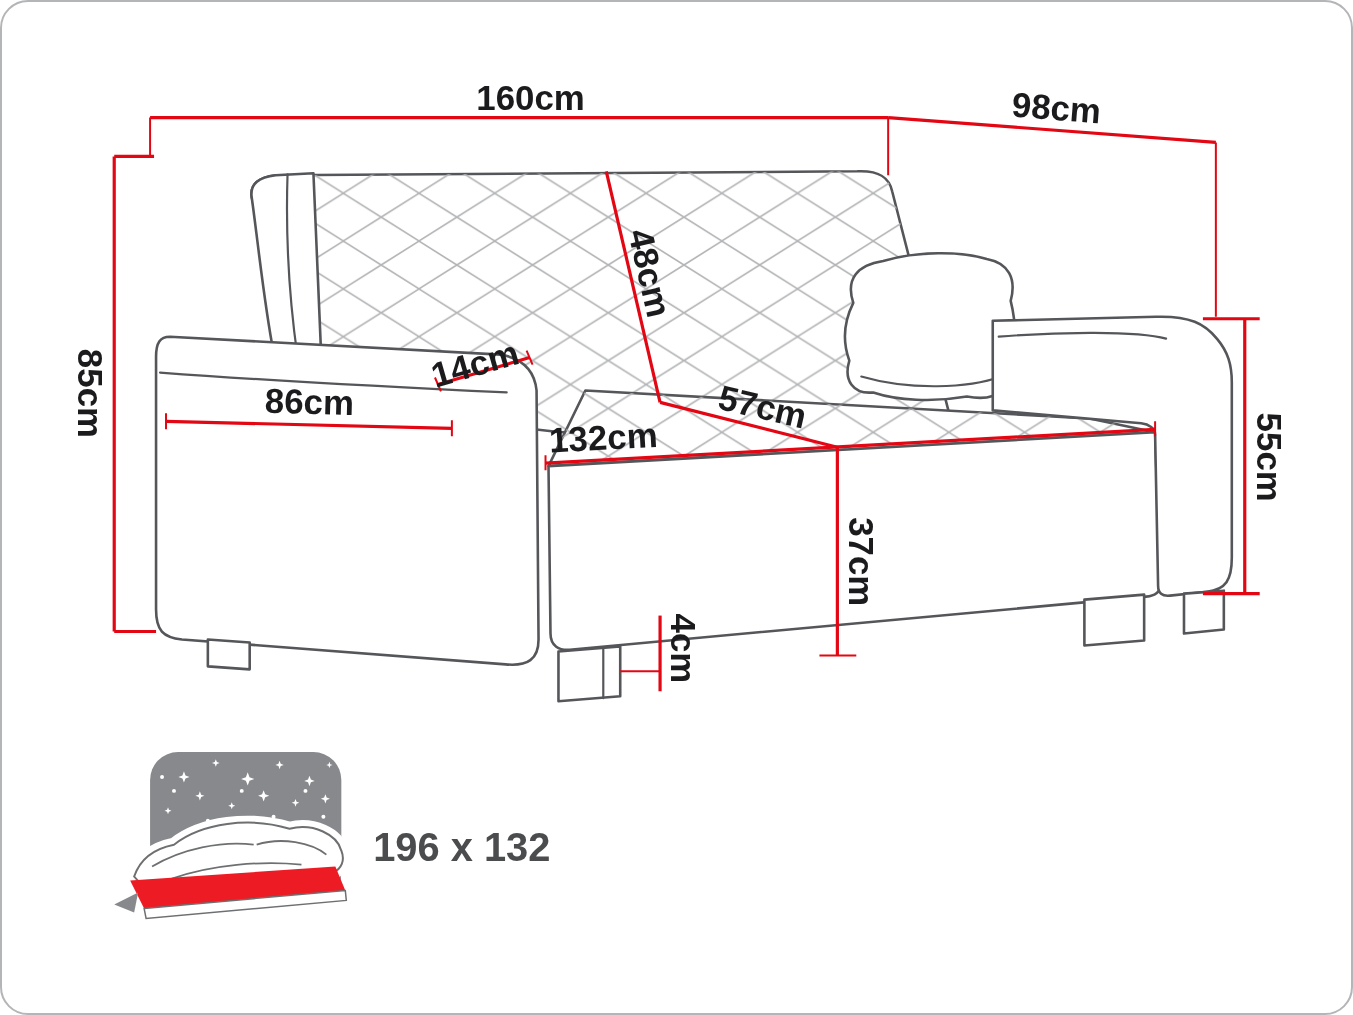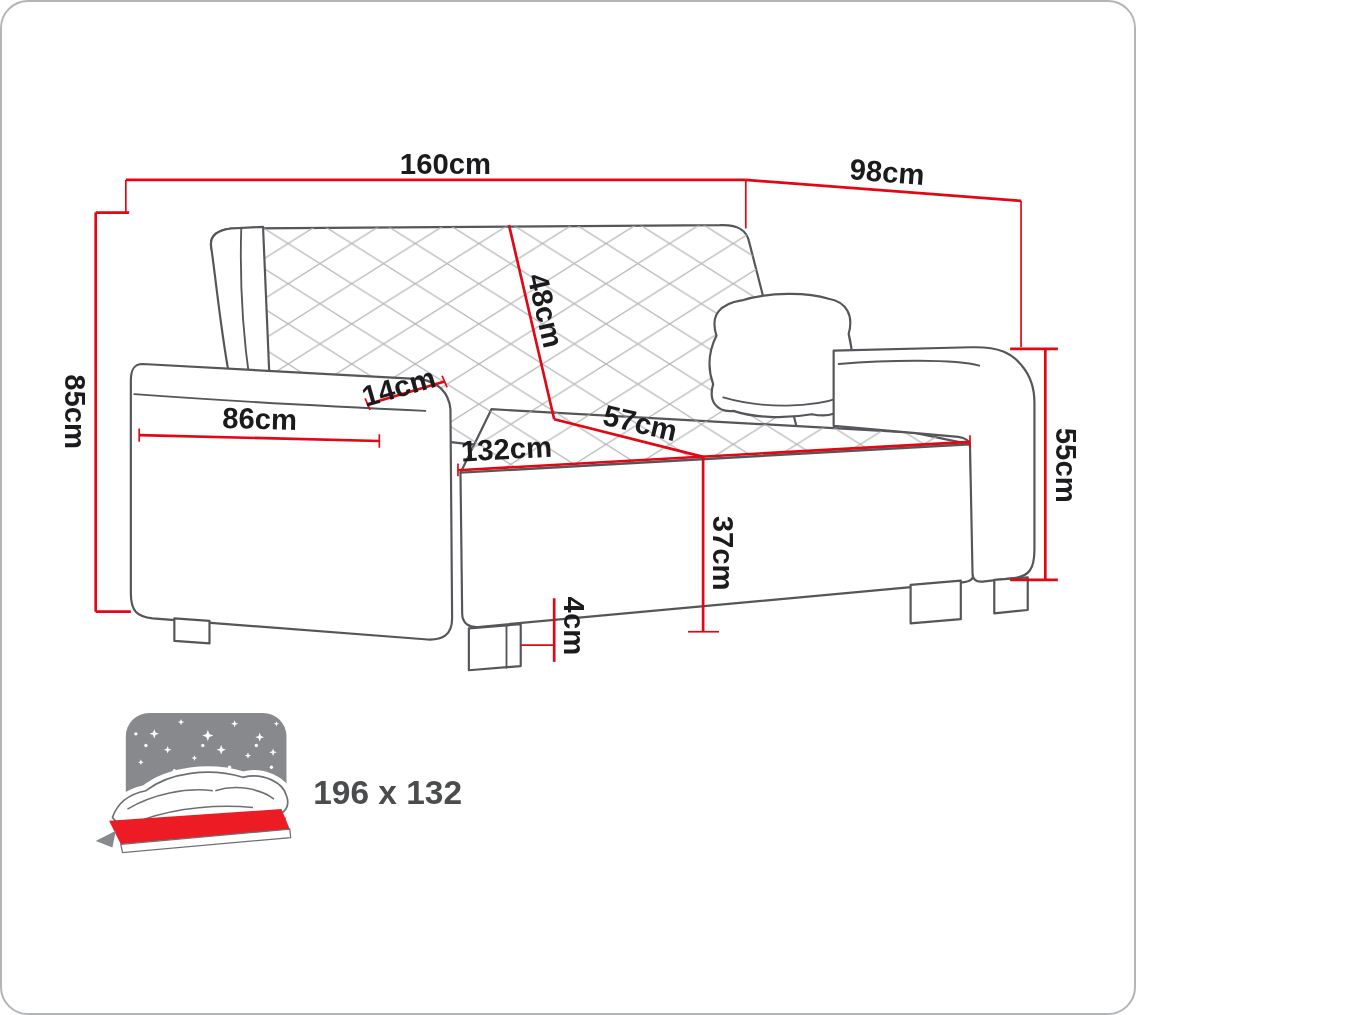--- a/index.html
+++ b/index.html
@@ -1,17 +1,17 @@
 <!DOCTYPE html>
 <html style="--dimension: #e30613; --outline: #55565a; --quilt: #b3b4b6; --text: #1b1b1d; --label-gray: #4b4c4e; --pictogram-gray: #87898c; --pictogram-red: #ed1c24; --frame-border: #b4b5b7;"><head>
 <meta charset="utf-8">
 <style>
   html,body{margin:0;padding:0;background:#ffffff;}
   .frame{
-    position:relative;width:1136px;height:1015px;box-sizing:border-box;
+    position:relative;width:1353px;height:1015px;box-sizing:border-box;
     border:2px solid var(--frame-border,#b4b5b7);border-radius:28px;overflow:hidden;
     background:#fff;font-family:"Liberation Sans",sans-serif;
   }
   svg{display:block;width:100%;height:100%;}
   .outline{fill:#ffffff;stroke:var(--outline,#55565a);stroke-width:2.6;stroke-linejoin:round;stroke-linecap:round;}
   .seam{fill:none;stroke:var(--outline,#55565a);stroke-width:2.2;stroke-linecap:round;}
   .quilt{fill:url(#quiltPattern);stroke:none;}
   .dim{stroke:var(--dimension,#e30613);stroke-width:3.2;fill:none;stroke-linecap:butt;}
   .dim.thin{stroke-width:2;}
   .dimtext{font-weight:700;font-size:35px;fill:var(--text,#1b1b1d);}

